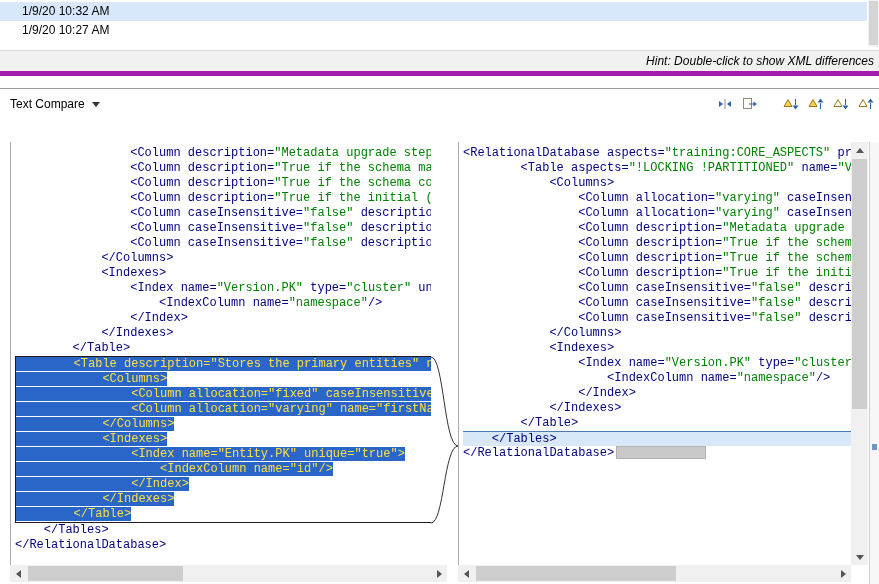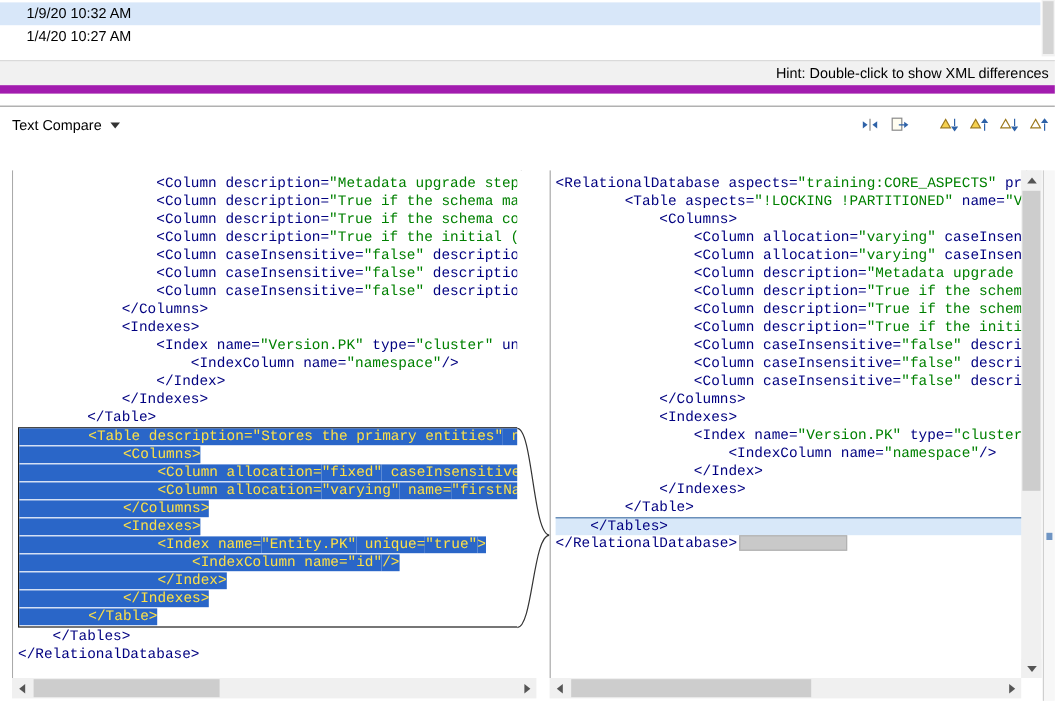--- a/index.html
+++ b/index.html
@@ -10,22 +10,22 @@
     --sel:#2a66c8;--str:#008000;--tag:#000080;--band:#d8e8f9;
   }
   
   .history-panel{position:absolute;left:0;top:0;width:879px;height:92px;background:#fff;}
   .history-list{position:absolute;left:0;top:2px;right:12px;}
   .history-row{height:19px;line-height:19px;padding-left:22px;white-space:nowrap;cursor:default;}
   .history-row.selected{background:#d8e7f9;}
   .list-vscroll{position:absolute;right:0;top:0;width:11px;height:47px;background:#f2f2f2;}
   .list-vscroll .thumb{position:absolute;left:1px;right:1px;top:1px;height:44px;background:#d4d4d4;}
   .hint-bar{position:absolute;left:0;right:0;top:50px;height:20px;background:#f1f1f1;
-    border-top:1px solid #dadada;border-bottom:7px solid #a21caf;
-    text-align:right;line-height:20px;padding-right:5px;}
+    border-top:1px solid #dadada;border-bottom:5px solid #a21caf;
+    text-align:right;line-height:20px;padding-right:5px;font-style:italic;}
   
   .compare-section{position:absolute;left:0;top:88px;width:879px;bottom:0;border-top:1px solid #9e9e9e;background:#fff;}
   .compare-header{position:relative;height:30px;}
   .compare-menu{position:absolute;left:10px;top:8px;display:flex;align-items:center;gap:7px;cursor:default;}
   .caret{width:0;height:0;border-left:4px solid transparent;border-right:4px solid transparent;border-top:5px solid #333;}
   .compare-toolbar{position:absolute;right:4px;top:6px;display:flex;gap:7px;}
   .tool{width:18px;height:18px;display:inline-flex;align-items:center;justify-content:center;}
   .tool:nth-child(2){margin-right:16px;}
   .pane-titles{position:relative;height:22px;border-bottom:1px solid #b6b6b6;}
   .pane-title-left{position:absolute;left:8px;top:4px;}
@@ -68,21 +68,21 @@
   svg{display:block;}
 </style>
 </head>
 <body style="--sel: #2a66c8; --str: #008000; --tag: #000080; --band: #d8e8f9;">
 
 <div>
 
   <div class="history-panel">
     <div class="history-list">
         <div class="history-row selected">1/9/20 10:32 AM</div>
-        <div class="history-row">1/4/20 10:27 AM</div>
+        <div class="history-row">1/9/20 10:27 AM</div>
       </div>
     <div class="list-vscroll">
       <div class="thumb"></div>
     </div>
     <div class="hint-bar">
       <span>Hint: Double-click to show XML differences</span>
     </div>
   </div>
 
   <div class="compare-section">

